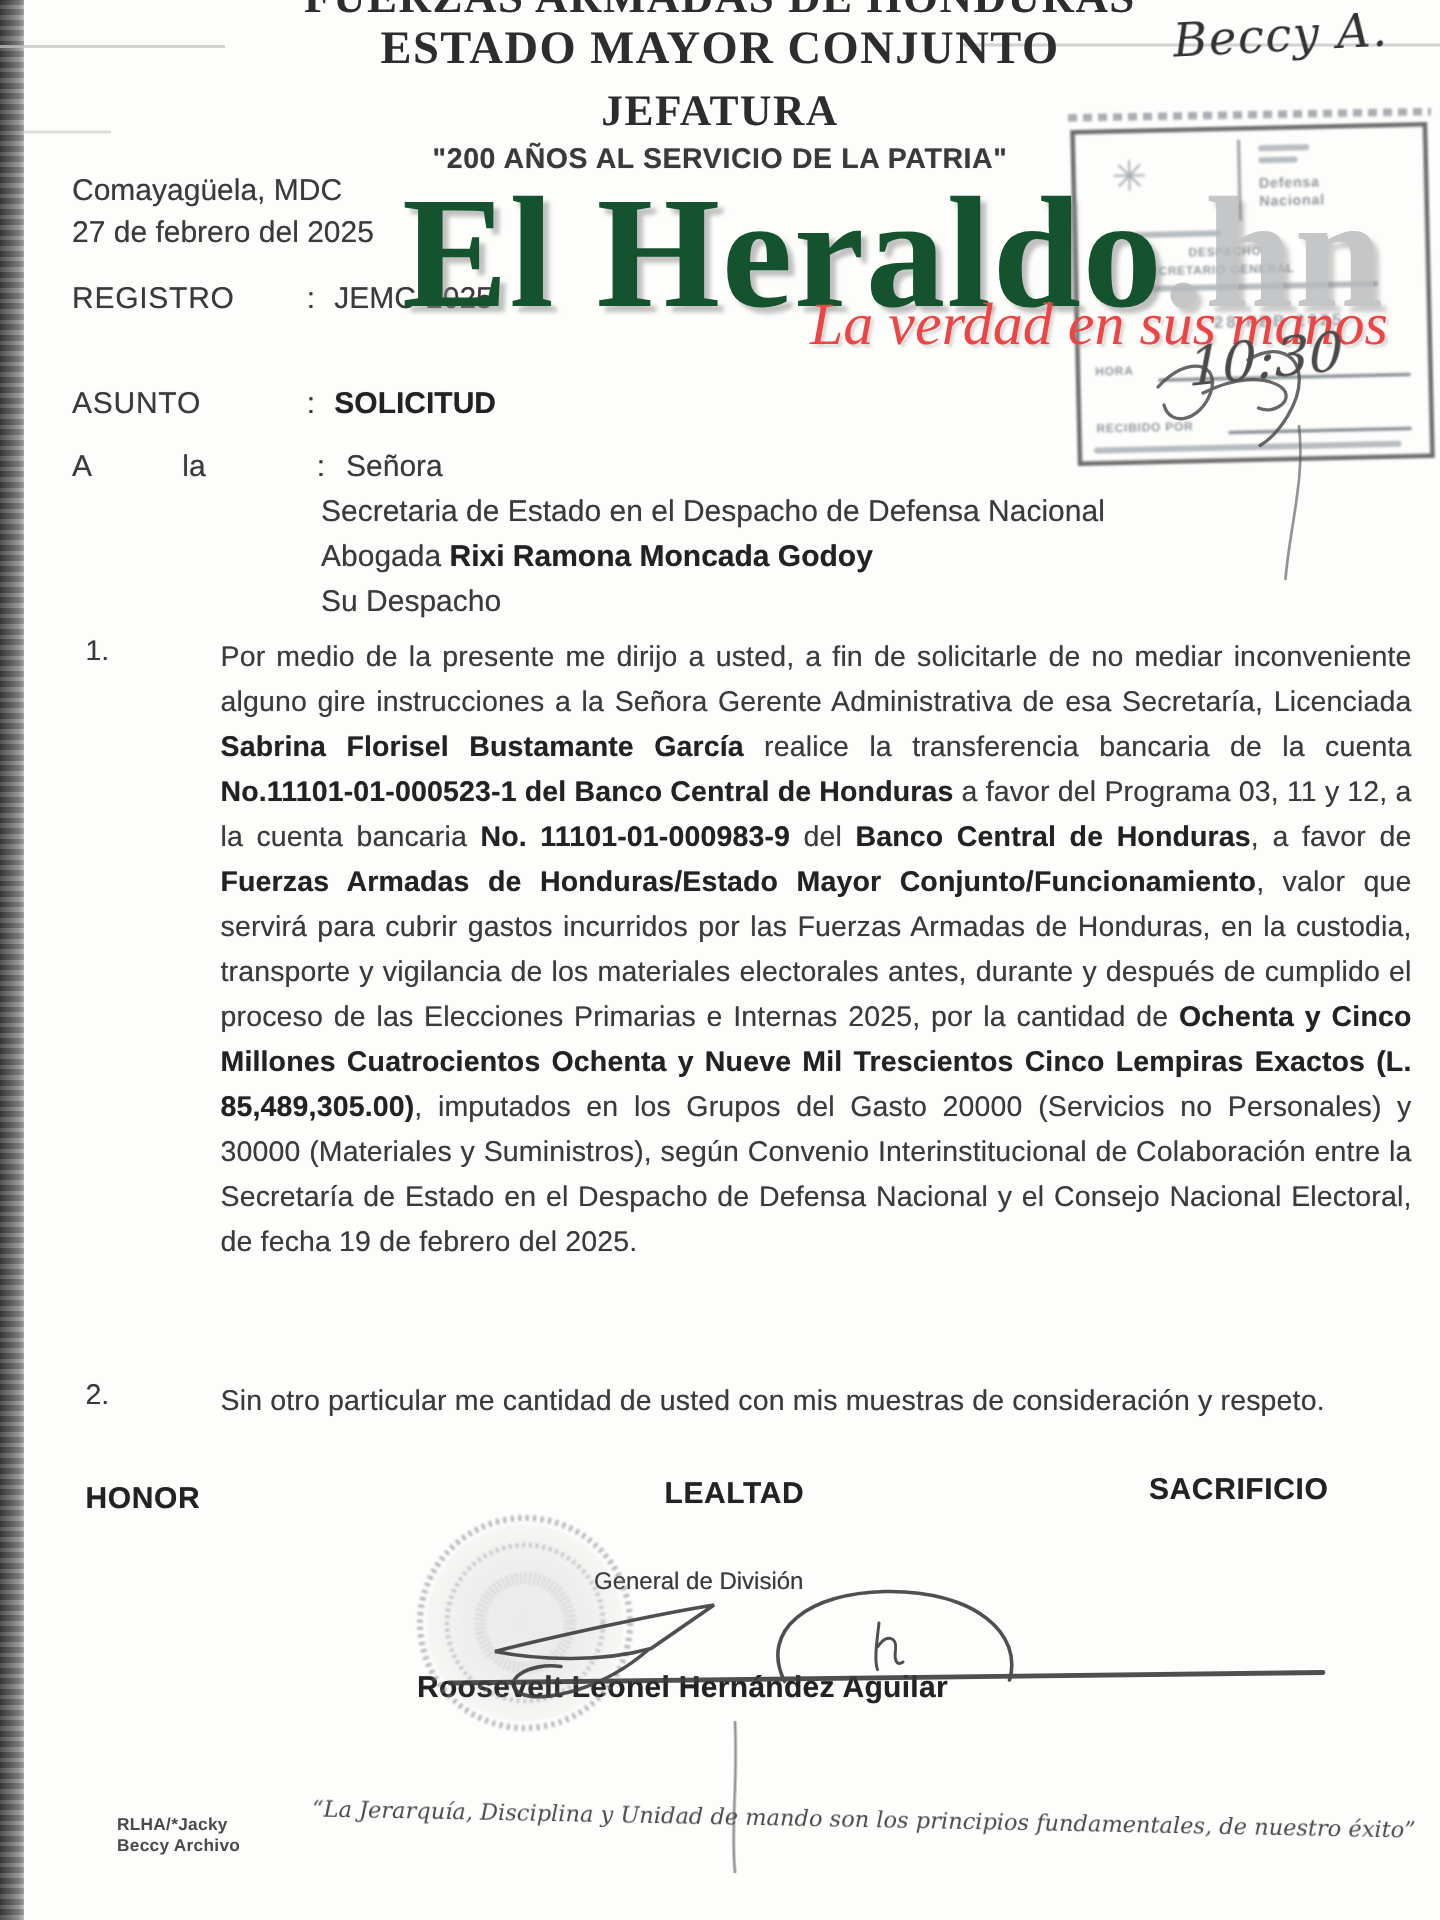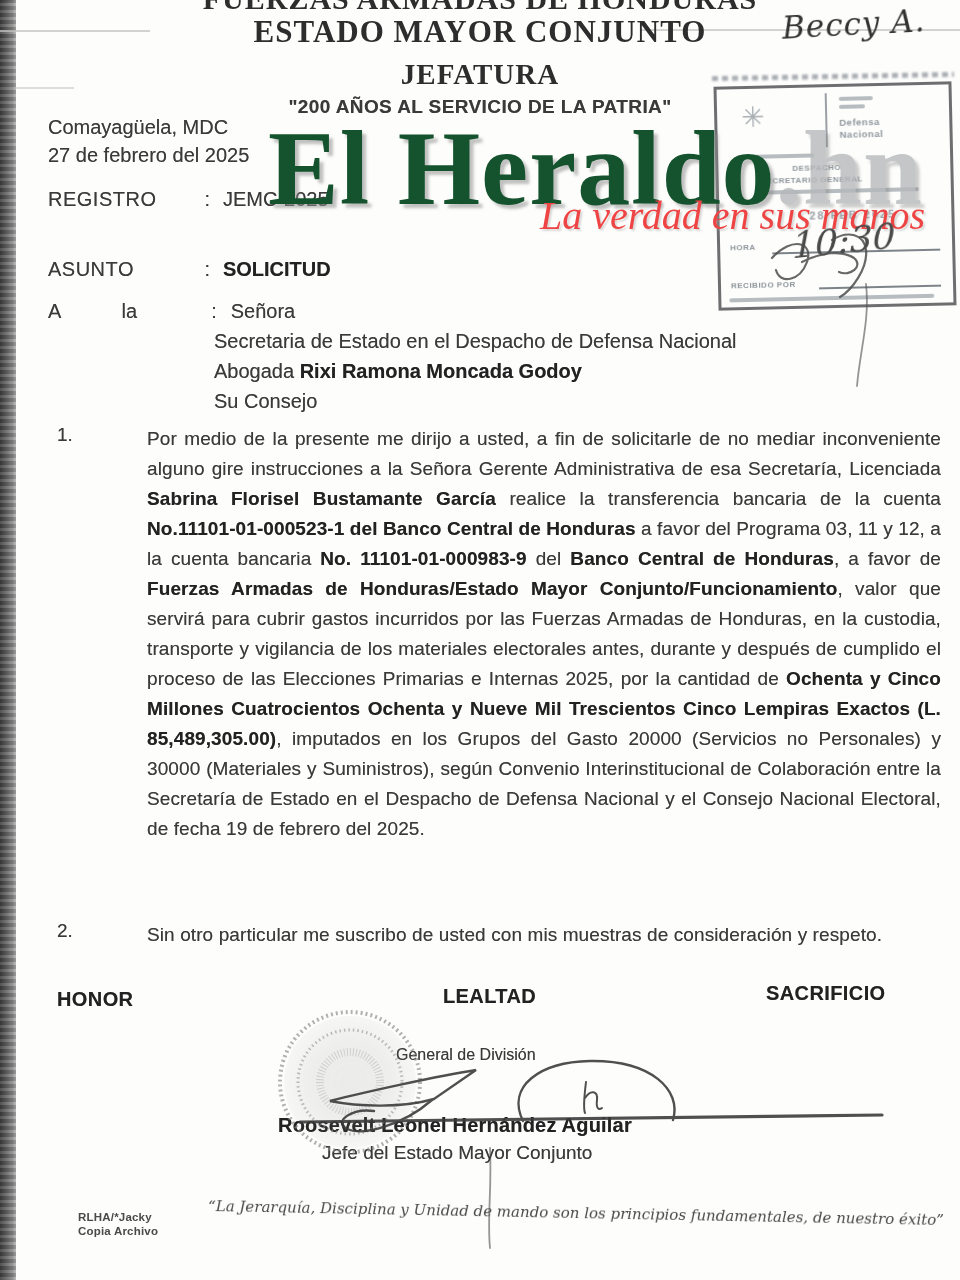--- a/index.html
+++ b/index.html
@@ -84,39 +84,38 @@
   </div>
 
   <div class="abs doc" style="left:214px;top:330px;font-size:20px;">Secretaria de Estado en el Despacho de Defensa Nacional</div>
   <div class="abs doc" style="left:48px;top:300px;font-size:20px;">
     <span style="display:inline-block;width:68px;">A</span>
     <span style="display:inline-block;width:84px;">la</span>
     <span class="metaColon">:</span>
     <span>Señora</span>
   </div>
   <div class="abs doc" style="left:214px;top:360px;font-size:20px;"><span>Abogada </span><span class="b">Rixi Ramona Moncada Godoy</span></div>
-  <div class="abs doc" style="left:214px;top:390px;font-size:20px;">Su Consejo</div>
+  <div class="abs doc" style="left:214px;top:390px;font-size:20px;">Su Despacho</div>
 
   <div class="abs doc" style="left:57px;top:424px;font-size:19px;">1.</div>
   <div class="abs doc para" style="left:114px;top:424px;"><span>Por medio de la presente me dirijo a usted, a fin de solicitarle de no mediar inconveniente alguno gire instrucciones a la Señora Gerente Administrativa de esa Secretaría, Licenciada </span><span class="b">Sabrina Florisel Bustamante García</span><span>  realice la transferencia bancaria de la cuenta </span><span class="b">No.11101-01-000523-1 del Banco Central de Honduras</span><span> a favor del Programa 03, 11 y 12, a la cuenta bancaria </span><span class="b">No. 11101-01-000983-9</span><span> del </span><span class="b">Banco Central de Honduras</span><span>, a favor de </span><span class="b">Fuerzas Armadas de Honduras/Estado Mayor Conjunto/Funcionamiento</span><span>, valor que servirá para cubrir gastos incurridos por las Fuerzas Armadas de Honduras, en la custodia, transporte y vigilancia de los materiales electorales antes, durante y después de cumplido el proceso de las Elecciones Primarias e Internas 2025, por la cantidad de </span><span class="b">Ochenta y Cinco Millones Cuatrocientos Ochenta y Nueve Mil Trescientos Cinco Lempiras Exactos (L. 85,489,305.00)</span><span>, imputados en los Grupos del Gasto 20000 (Servicios no Personales) y 30000 (Materiales y Suministros), según Convenio Interinstitucional de Colaboración entre la Secretaría de Estado en el Despacho de Defensa Nacional y el Consejo Nacional Electoral, de fecha 19 de febrero del 2025.</span></div>
 
   <div class="abs doc" style="left:57px;top:920px;font-size:19px;">2.</div>
-  <div class="abs doc para" style="left:114px;top:920px;">Sin otro particular me suscribo de usted con mis muestras de consideración y respeto.</div>
+  <div class="abs doc para" style="left:114px;top:920px;">Sin otro particular me cantidad de usted con mis muestras de consideración y respeto.</div>
 
   <div class="abs doc b" style="left:57px;top:988px;font-size:20px;letter-spacing:.4px;">HONOR</div>
   <div class="abs doc b" style="left:443px;top:985px;font-size:20px;letter-spacing:.4px;">LEALTAD</div>
   <div class="abs doc b" style="left:766px;top:982px;font-size:20px;letter-spacing:.4px;">SACRIFICIO</div>
 
   <div class="abs doc" style="left:396px;top:1046px;font-size:16px;">General de División</div>
   <div class="abs doc b" style="left:278px;top:1114px;font-size:20px;letter-spacing:.2px;">Roosevelt Leonel Hernández Aguilar</div>
-  <div class="abs doc" style="left:322px;top:1142px;font-size:19px;">Jefe del Estado Mayor Conjunto</div>
 
   <div class="abs refsmall" style="left:78px;top:1186px;">
     <div>RLHA/*Jacky</div>
-    <div>Copia Archivo</div>
+    <div>Beccy Archivo</div>
   </div>
   <div class="abs quote" style="left:208px;top:1204px;">“La Jerarquía, Disciplina y Unidad de mando son los principios fundamentales, de nuestro éxito”</div>
 
   <div class="abs smudge-row"></div>
   <div class="abs stamp">
     <div class="abs" style="left:24px;top:12px;font-size:28px;color:#aab0b4;">✳</div>
     <div class="abs" style="left:108px;top:6px;width:2px;height:54px;background:#9aa0a5;"></div>
     <div class="bar" style="left:122px;top:10px;width:34px;height:4px;"></div>
     <div class="bar" style="left:122px;top:18px;width:26px;height:4px;"></div>
     <div class="tiny" style="left:122px;top:30px;font-size:9.5px;">Defensa</div>

